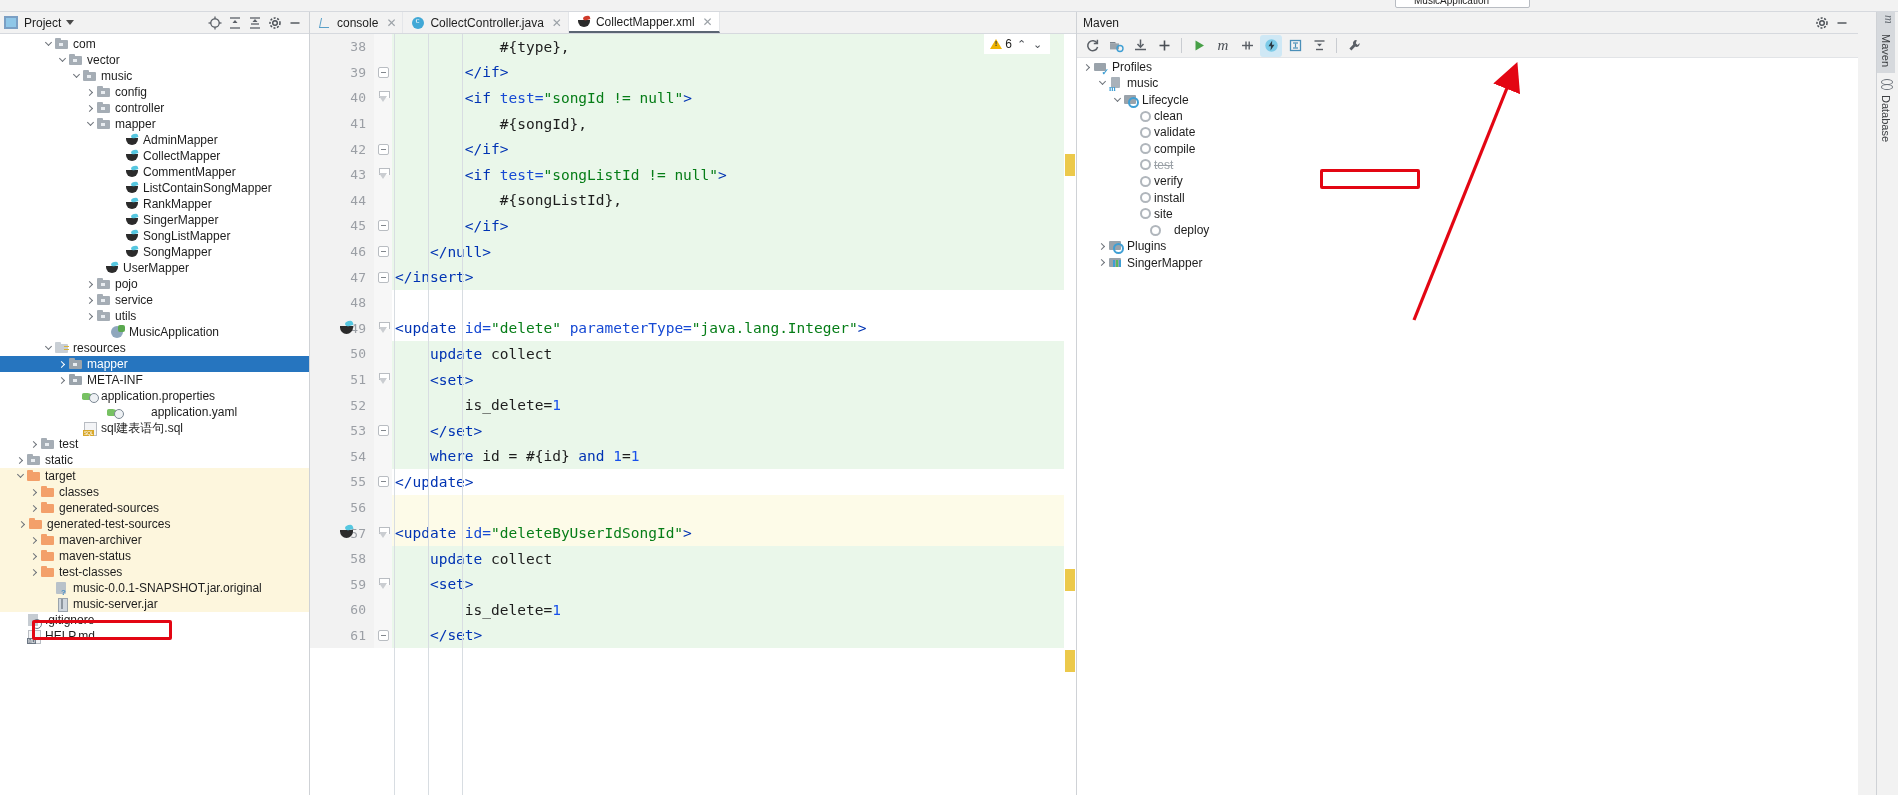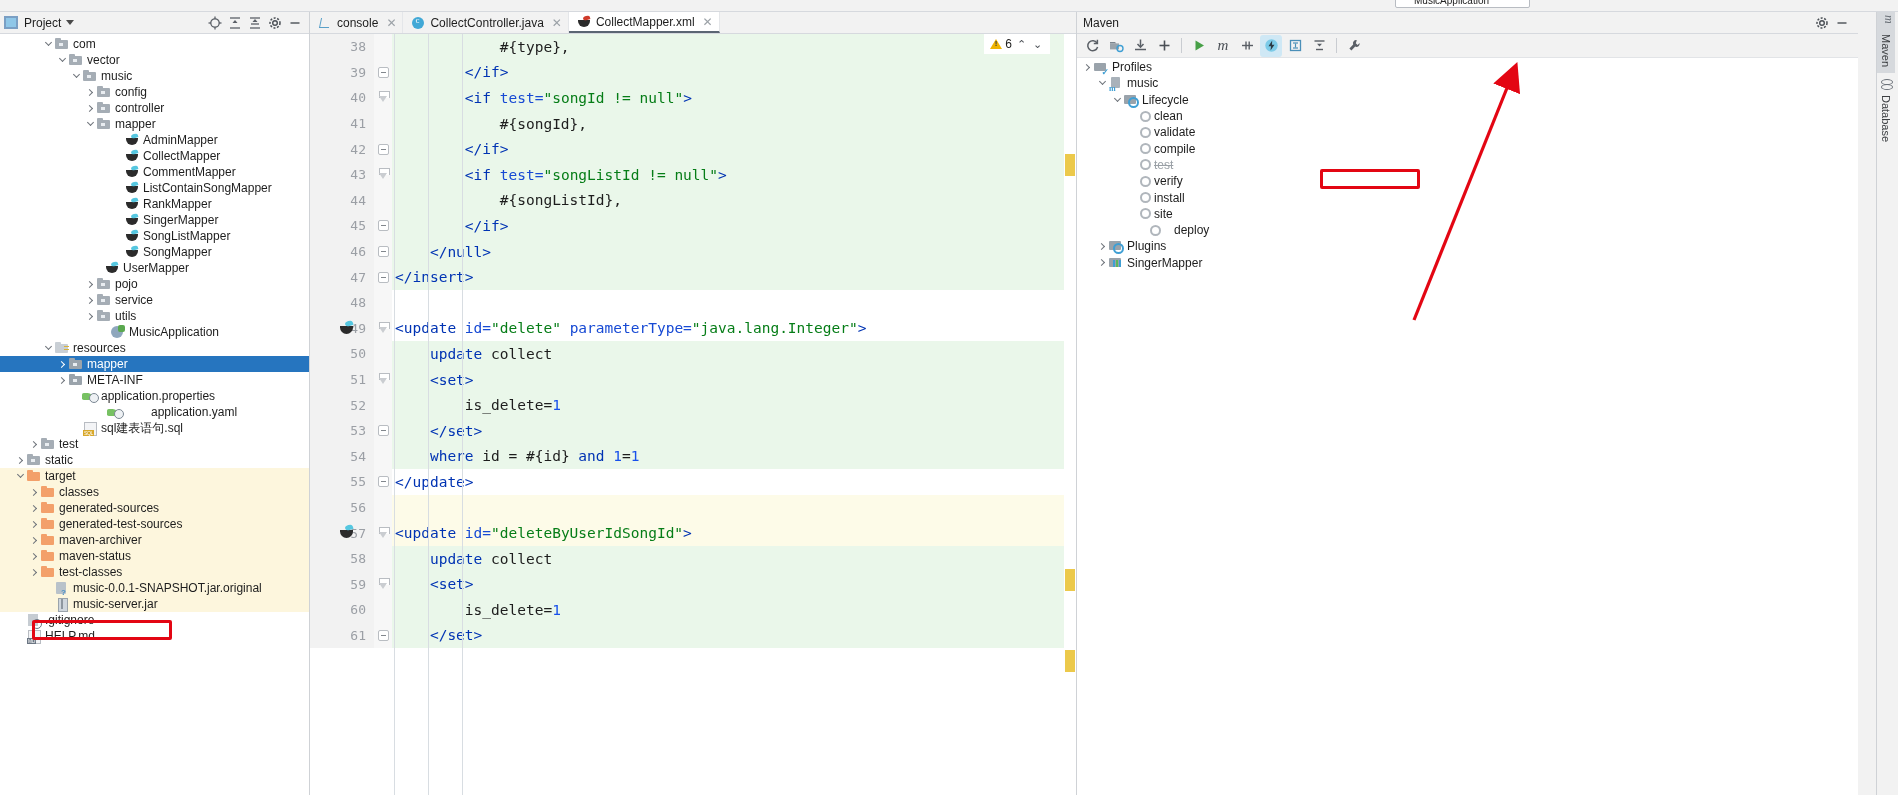--- a/index.html
+++ b/index.html
@@ -675,21 +675,21 @@
           <span class="ico fld-orange"></span>
           <span class="lbl">classes</span>
         </div>
         <div class="row hl-yellow" style="padding-left: 28px;">
           <span class="arrow right">
             <i></i>
           </span>
           <span class="ico fld-orange"></span>
           <span class="lbl">generated-sources</span>
         </div>
-        <div class="row hl-yellow" style="padding-left: 28px;">
+        <div class="row hl-yellow" style="padding-left: 16px;">
           <span class="arrow right">
             <i></i>
           </span>
           <span class="ico fld-orange"></span>
           <span class="lbl">generated-test-sources</span>
         </div>
         <div class="row hl-yellow" style="padding-left: 28px;">
           <span class="arrow right">
             <i></i>
           </span>

